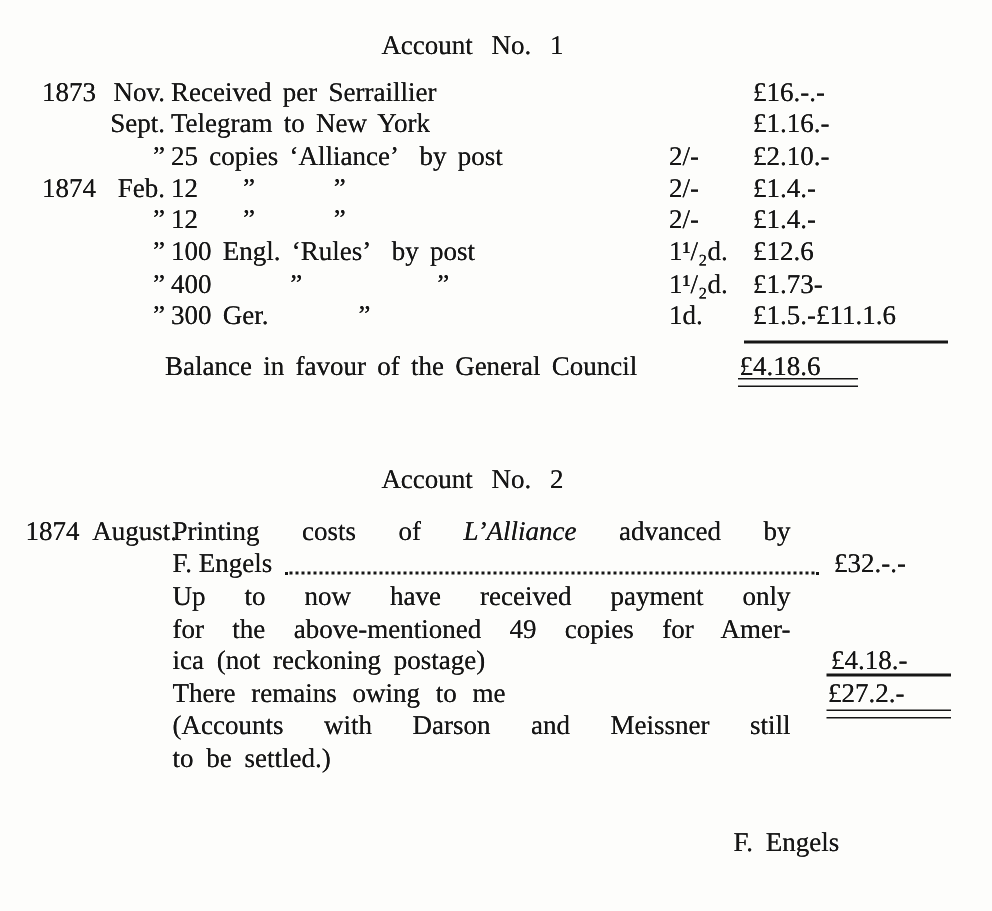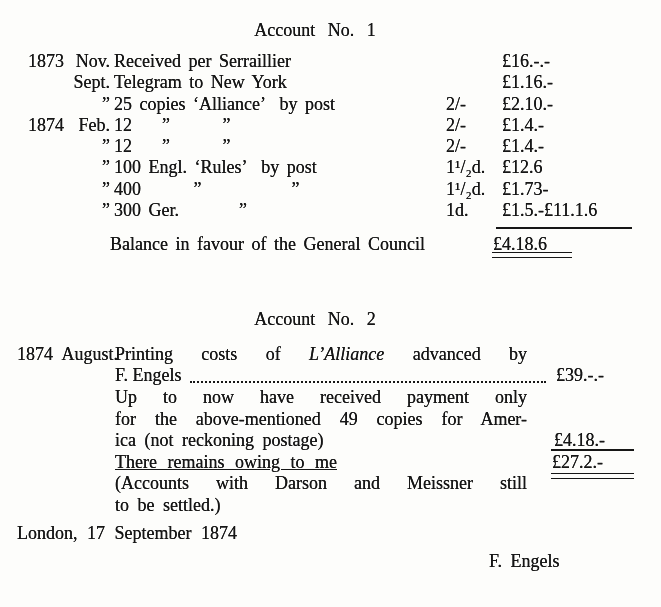--- a/index.html
+++ b/index.html
@@ -44,21 +44,21 @@
 
   
   #acct2-date { position:absolute; left:17px; top:344px; word-spacing:5px; white-space:pre; }
   .a2line { position:absolute; left:115px; width:412px; white-space:nowrap; }
   .just   { text-align:justify; text-align-last:justify; white-space:normal; }
   #a2l1 { top:344px; }
   #a2l2 { top:365px; width:489px; display:flex; align-items:baseline; white-space:pre; }
   #a2l3 { top:387px; }
   #a2l4 { top:409px; }
   #a2l5 { top:430px; word-spacing:4px; }
-  #a2l6 { top:452px; word-spacing:6px;text-decoration:underline; }
+  #a2l6 { top:452px; word-spacing:6px; }
   #a2l7 { top:473px; }
   #a2l8 { top:495px; word-spacing:4px; }
   .italic { font-style:italic; }
   .dots { flex:1 1 auto; height:0; border-bottom:2px dotted #161616; margin:0 10px 3px 8px; align-self:flex-end; }
   #a2-amt418 { position:absolute; left:554px; top:430px; white-space:pre; }
   #a2-amt272 { position:absolute; left:552px; top:452px; white-space:pre; }
 
   
   #dateline  { position:absolute; left:17px;  top:523px; word-spacing:5px; white-space:pre; }
   #signature { position:absolute; left:489px; top:551px; word-spacing:4px; white-space:pre; }
@@ -148,32 +148,31 @@
 
   <div class="a2line just" id="a2l1">
     <span>Printing costs of</span>
     <span class="italic">L’Alliance</span>
     <span>advanced by</span>
   </div>
 
   <div class="a2line" id="a2l2">
     <span>F. Engels</span>
     <span class="dots"></span>
-    <span>£39.-.-</span>
+    <span>£32.-.-</span>
   </div>
 
   <div class="a2line just" id="a2l3">Up to now have received payment only</div>
   <div class="a2line just" id="a2l4">for the above-mentioned 49 copies for Amer-</div>
   <div class="a2line" id="a2l5">ica (not reckoning postage)</div>
   <div class="a2line" id="a2l6">There remains owing to me</div>
   <div class="a2line just" id="a2l7">(Accounts with Darson and Meissner still</div>
   <div class="a2line" id="a2l8">to be settled.)</div>
 
   <div id="a2-amt418">£4.18.-</div>
   <div class="rule" id="rule-418"></div>
 
   <div id="a2-amt272">£27.2.-</div>
   <div class="drule" id="rule-272"></div>
 
-  <div id="dateline">London, 17 September 1874</div>
   <div id="signature">F. Engels</div>
 
 </div>
 
 </body></html>

